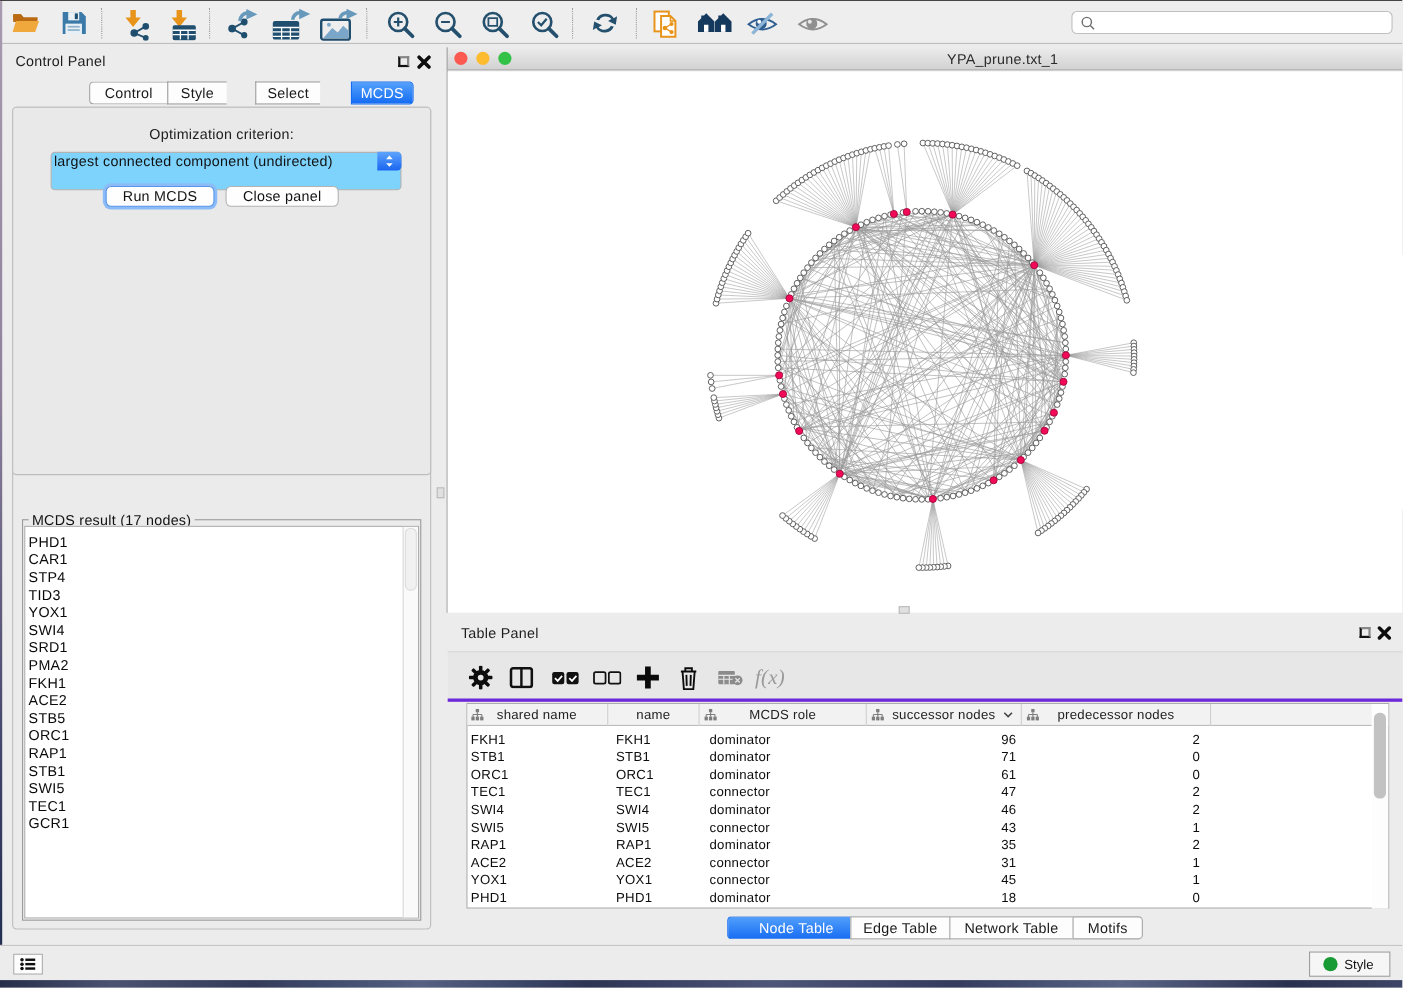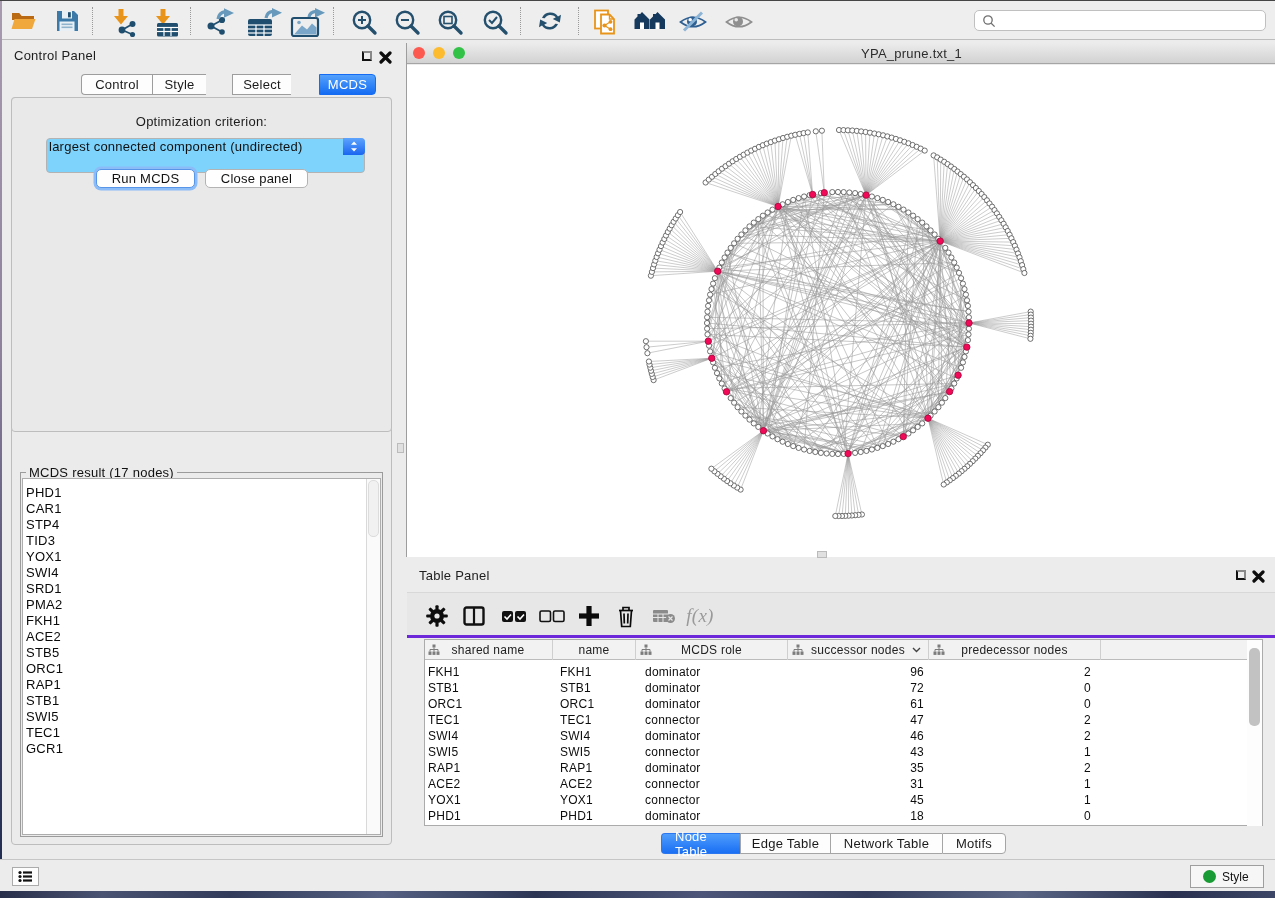--- a/index.html
+++ b/index.html
@@ -1168,21 +1168,21 @@
     <div class="hlabel">predecessor nodes</div>
   </div>
 <div class="rowtxt" style="left:428px;top:664px;">FKH1</div>
 <div class="rowtxt" style="left:560px;top:664px;">FKH1</div>
 <div class="rowtxt" style="left:645px;top:664px;">dominator</div>
 <div class="rowtxt" style="left:824px;top:664px;width:100px;text-align:right;">96</div>
 <div class="rowtxt" style="left:991px;top:664px;width:100px;text-align:right;">2</div>
 <div class="rowtxt" style="left:428px;top:680px;">STB1</div>
 <div class="rowtxt" style="left:560px;top:680px;">STB1</div>
 <div class="rowtxt" style="left:645px;top:680px;">dominator</div>
-<div class="rowtxt" style="left:824px;top:680px;width:100px;text-align:right;">72</div>
+<div class="rowtxt" style="left:824px;top:680px;width:100px;text-align:right;">71</div>
 <div class="rowtxt" style="left:991px;top:680px;width:100px;text-align:right;">0</div>
 <div class="rowtxt" style="left:428px;top:696px;">ORC1</div>
 <div class="rowtxt" style="left:560px;top:696px;">ORC1</div>
 <div class="rowtxt" style="left:645px;top:696px;">dominator</div>
 <div class="rowtxt" style="left:824px;top:696px;width:100px;text-align:right;">61</div>
 <div class="rowtxt" style="left:991px;top:696px;width:100px;text-align:right;">0</div>
 <div class="rowtxt" style="left:428px;top:712px;">TEC1</div>
 <div class="rowtxt" style="left:560px;top:712px;">TEC1</div>
 <div class="rowtxt" style="left:645px;top:712px;">connector</div>
 <div class="rowtxt" style="left:824px;top:712px;width:100px;text-align:right;">47</div>
@@ -1213,21 +1213,21 @@
 <div class="rowtxt" style="left:824px;top:792px;width:100px;text-align:right;">45</div>
 <div class="rowtxt" style="left:991px;top:792px;width:100px;text-align:right;">1</div>
 <div class="rowtxt" style="left:428px;top:808px;">PHD1</div>
 <div class="rowtxt" style="left:560px;top:808px;">PHD1</div>
 <div class="rowtxt" style="left:645px;top:808px;">dominator</div>
 <div class="rowtxt" style="left:824px;top:808px;width:100px;text-align:right;">18</div>
 <div class="rowtxt" style="left:991px;top:808px;width:100px;text-align:right;">0</div>
 <div class="abs" id="tblSB"></div>
 <div class="abs" id="tblThumb"></div>
 <div class="abs" id="bottabs">
-  <div class="btab sel" style="width:79px;padding-left:13px;">Node Table</div>
+  <div class="btab sel" style="width:112px;padding-left:13px;">Node Table</div>
   <div class="btab" style="width:90px;">Edge Table</div>
   <div class="btab" style="width:112px;">Network Table</div>
   <div class="btab" style="width:64px;">Motifs</div>
 </div>
 
 <div class="abs" id="statusbar"></div>
 <div class="abs" id="hambtn"><svg width="25" height="17" viewBox="0 0 25 17">
       <g fill="#111">
         <circle cx="7" cy="4.5" r="1.6"></circle>
         <circle cx="7" cy="8.5" r="1.6"></circle>

